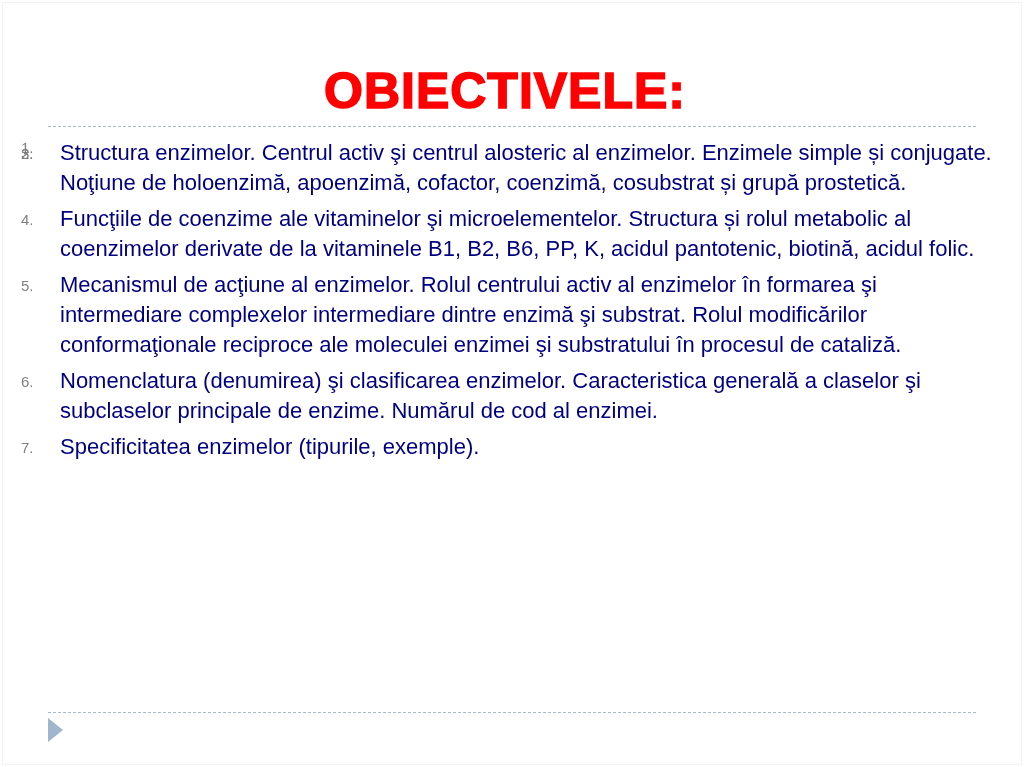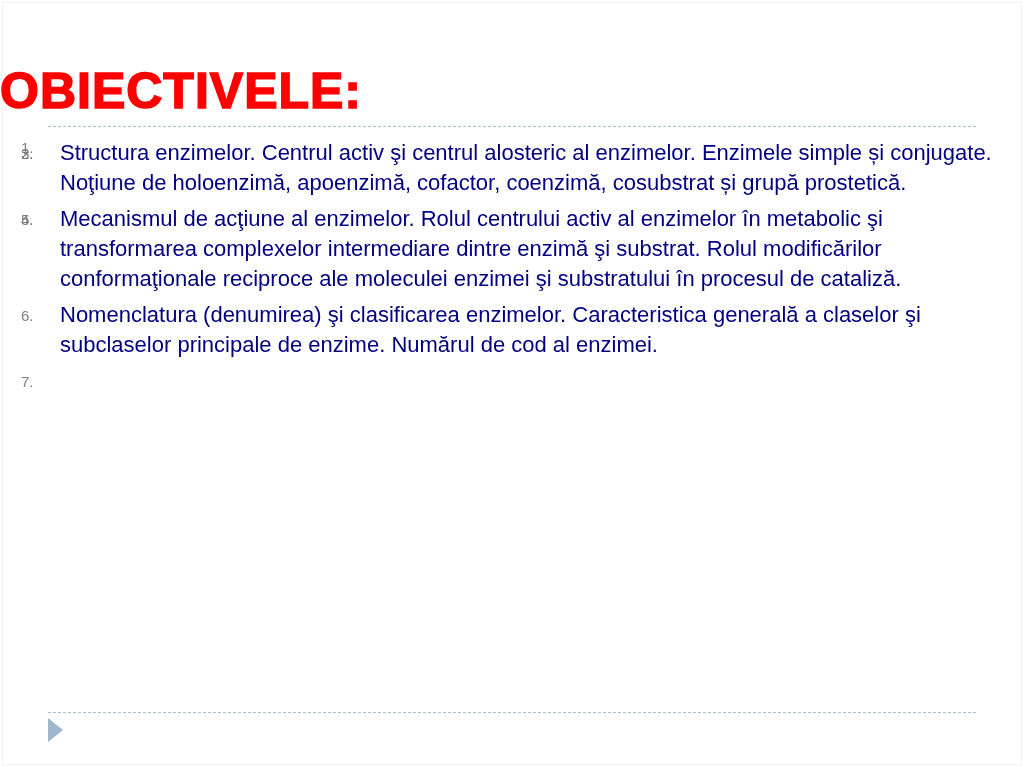--- a/index.html
+++ b/index.html
@@ -7,21 +7,21 @@
     width: 1024px; height: 767px; overflow: hidden;
     background: #ffffff; position: relative;
     font-family: "Liberation Sans", sans-serif;
   }
   .slide-border {
     position: absolute; left: 2px; top: 2px; right: 2px; bottom: 2px;
     border: 1px solid #f2f2f2; pointer-events: none;
   }
   .title {
     position: absolute; left: 0; width: 1010px; top: 62px;
-    text-align: left;
+    text-align: center;
     font-family: "Liberation Sans", sans-serif;
     font-weight: 900; font-size: 50px; letter-spacing: 1px;
     color: #ff0000;
     -webkit-text-stroke: 1.6px #ff0000;
     line-height: 58px;
   }
   .rule {
     position: absolute; left: 48px; width: 928px; height: 0;
     border-top: 1px dashed #a9bccd;
   }
@@ -61,29 +61,31 @@
   </li>
   <li class="item">
     <span class="num">2.</span>
   </li>
   <li class="item">
     <span class="num">3.</span>
     <span>Structura enzimelor. Centrul activ şi centrul alosteric al enzimelor. Enzimele simple și conjugate. Noţiune de holoenzimă, apoenzimă, cofactor, coenzimă, cosubstrat și grupă prostetică.</span>
   </li>
   <li class="item">
     <span class="num">4.</span>
+    <span>Funcţiile de coenzime ale vitaminelor şi microelementelor. Structura și rolul metabolic al coenzimelor derivate de la vitaminele B1, B2, B6, PP, K, acidul pantotenic, biotină, acidul folic.</span>
   </li>
   <li class="item">
     <span class="num">5.</span>
-    <span>Mecanismul de acţiune al enzimelor. Rolul centrului activ al enzimelor în metabolic şi transformarea complexelor intermediare dintre enzimă şi substrat. Rolul modificărilor conformaţionale reciproce ale moleculei enzimei şi substratului în procesul de cataliză.</span>
+    <span>Mecanismul de acţiune al enzimelor. Rolul centrului activ al enzimelor în formarea şi intermediare complexelor intermediare dintre enzimă şi substrat. Rolul modificărilor conformaţionale reciproce ale moleculei enzimei şi substratului în procesul de cataliză.</span>
   </li>
   <li class="item">
     <span class="num">6.</span>
     <span>Nomenclatura (denumirea) şi clasificarea enzimelor. Caracteristica generală a claselor şi subclaselor principale de enzime. Numărul de cod al enzimei.</span>
   </li>
   <li class="item">
     <span class="num">7.</span>
+    <span>Specificitatea enzimelor (tipurile, exemple).</span>
   </li>
 </ol>
 
 <div class="rule bottom"></div>
 
 <div class="marker"></div>
 
 </body></html>

